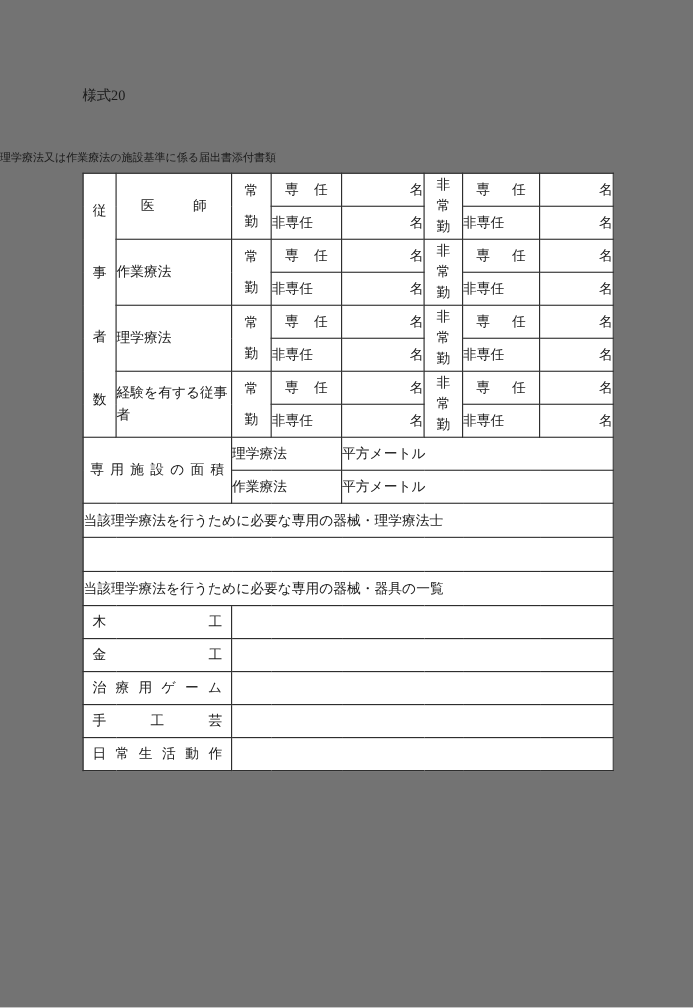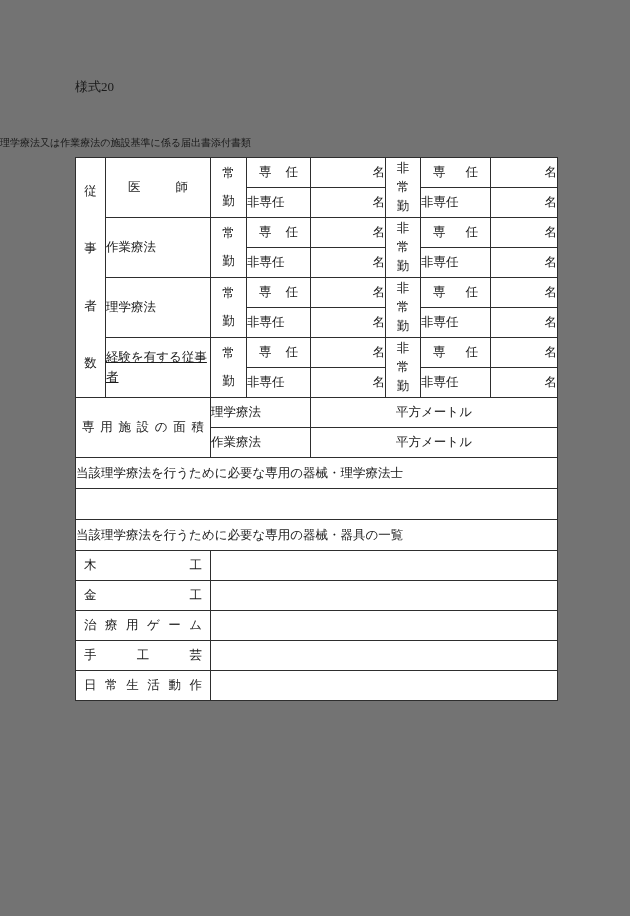--- a/index.html
+++ b/index.html
@@ -40,22 +40,22 @@
   
   .hdist { display:flex; justify-content:space-between; align-items:center; width:100%; height:100%; }
   .pad22 { padding:0 22px; }
   .pad12 { padding:0 12px; }
   .pad6  { padding:0 6px; }
   .pad8  { padding:0 8px; }
 
   .center { text-align:left; }
   .left   { padding-left:6px; }
   .unit   { text-align:right; padding-right:5px; }
-  .sqm    { text-align:center; padding-right:7px; }
-  .wrap-left { padding:2px 4px; line-height:1.55; font-size:12px;text-decoration:underline; }
+  .sqm    { text-align:left; padding-right:7px; }
+  .wrap-left { padding:2px 4px; line-height:1.55; font-size:12px; }
 </style>
 </head>
 <body>
 
 <div class="page">
 
   <div class="form-no">様式20</div>
   <div class="doc-title">理学療法又は作業療法の施設基準に係る届出書添付書類</div>
 
   <table class="main">

